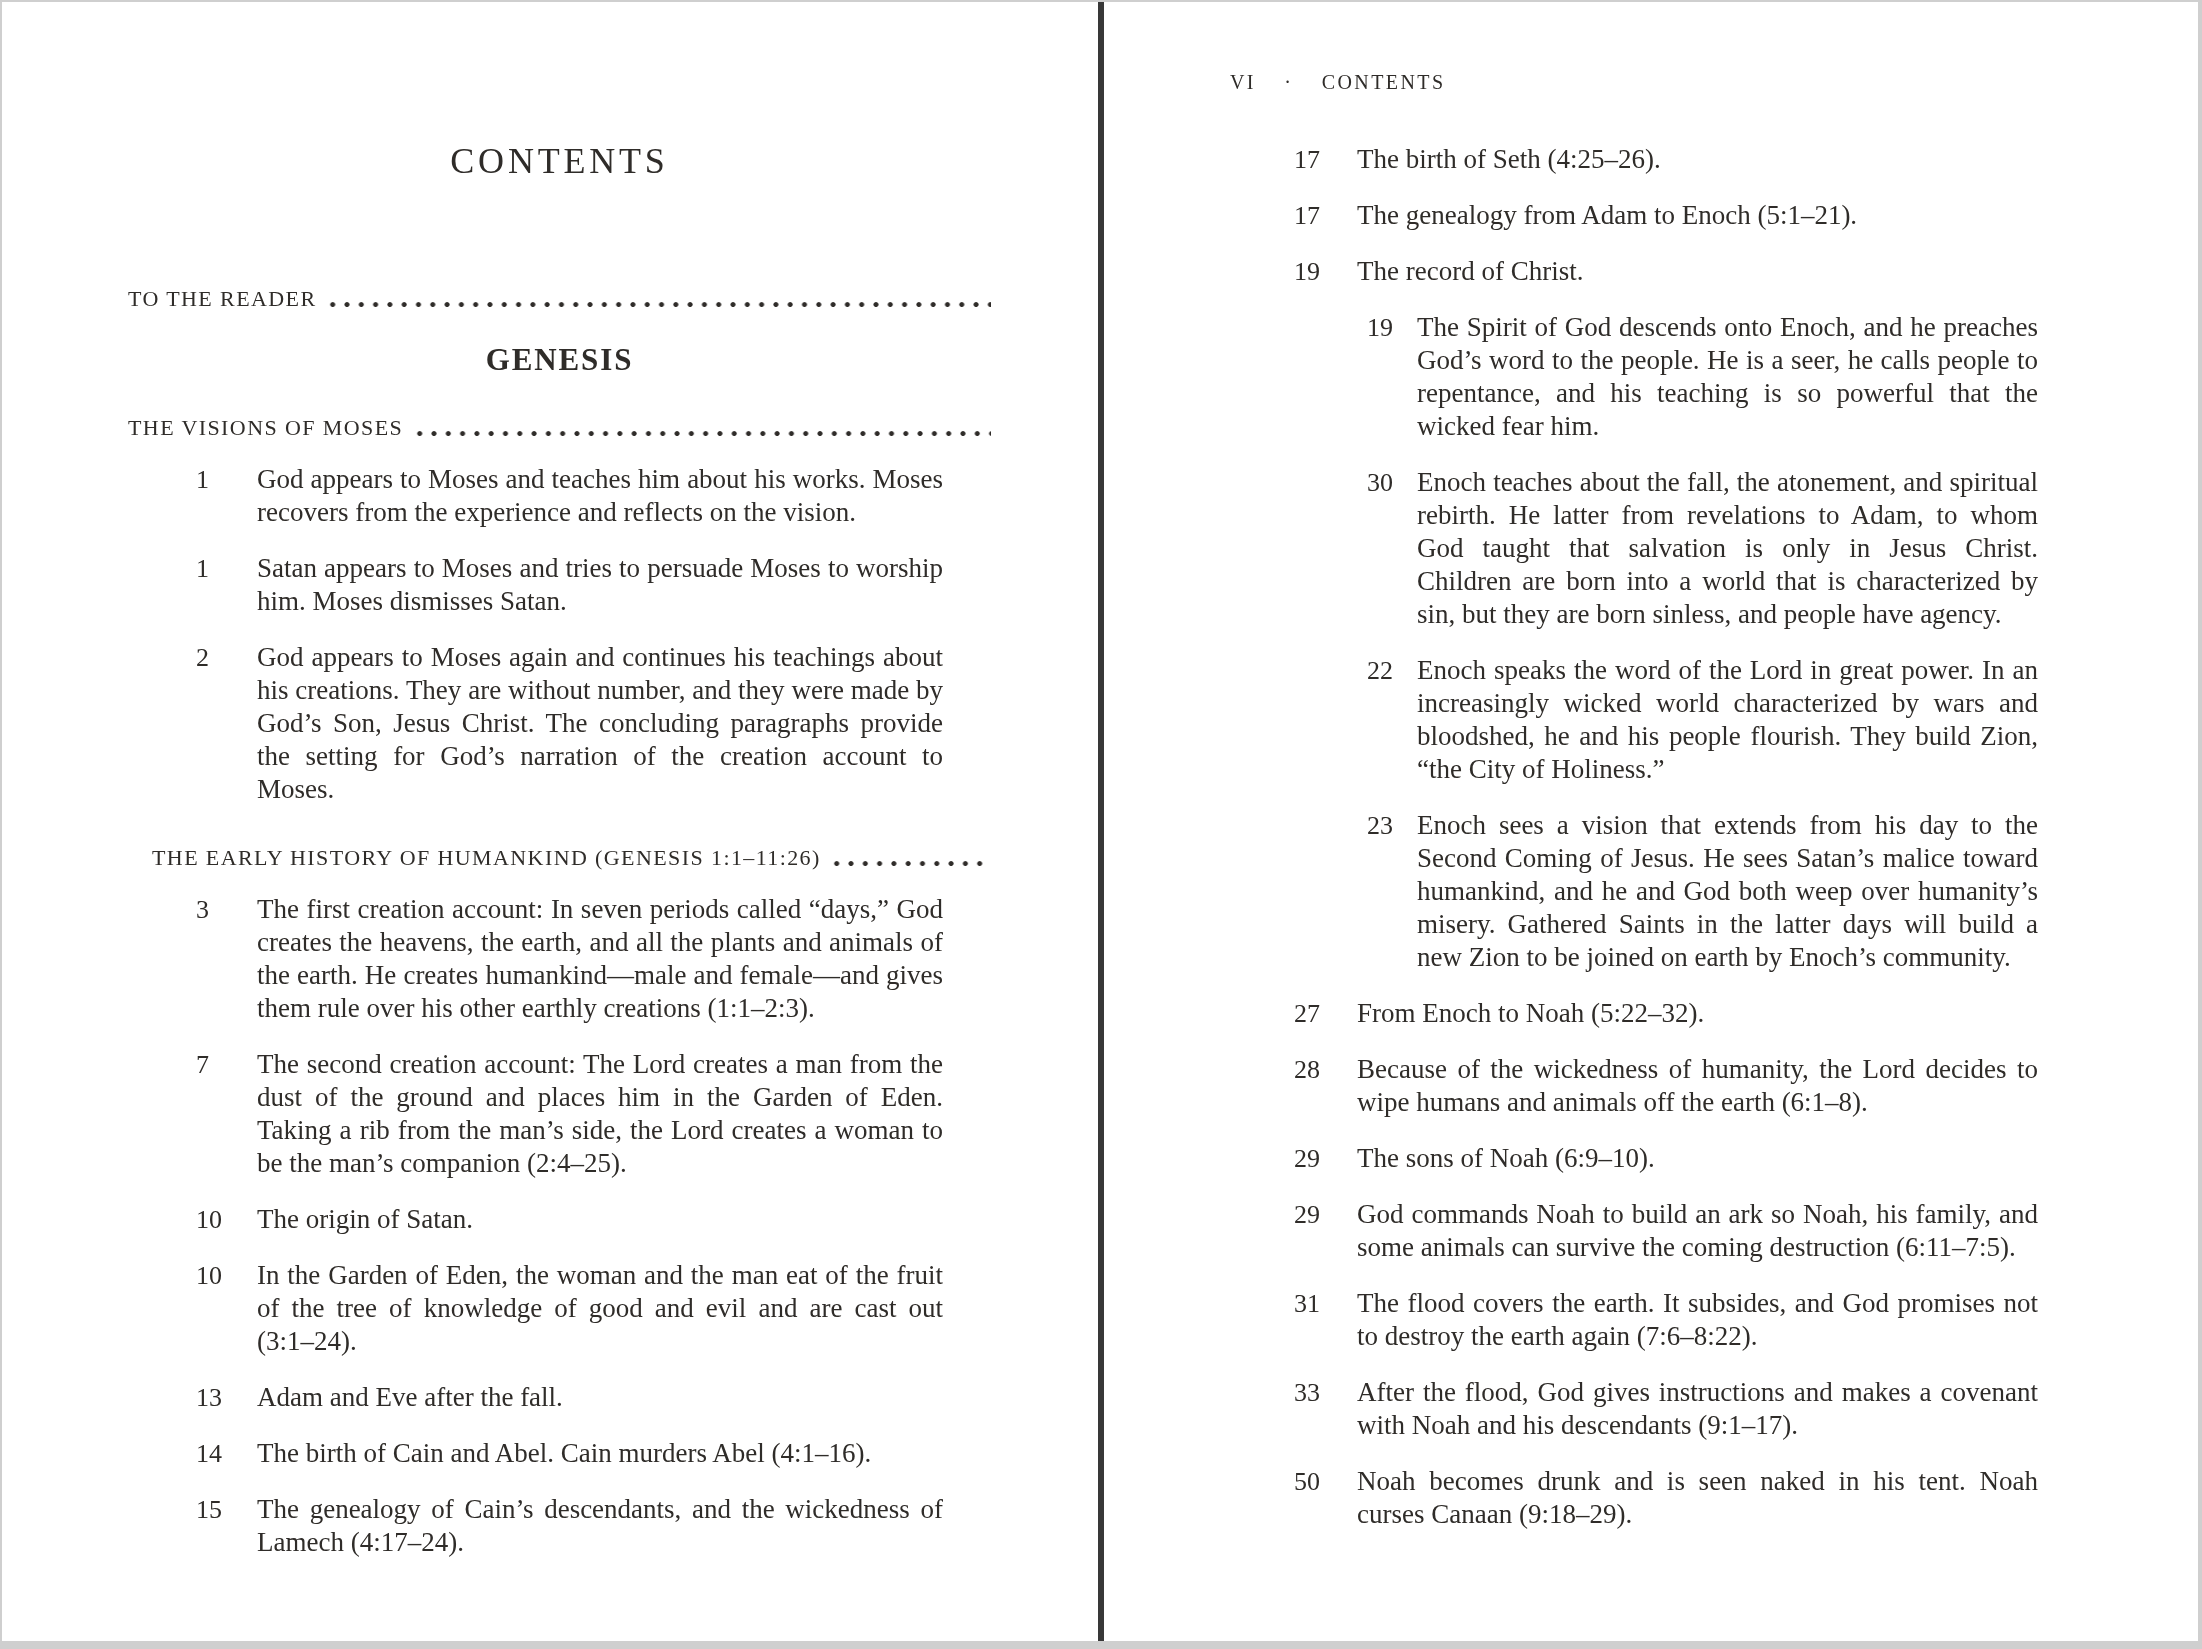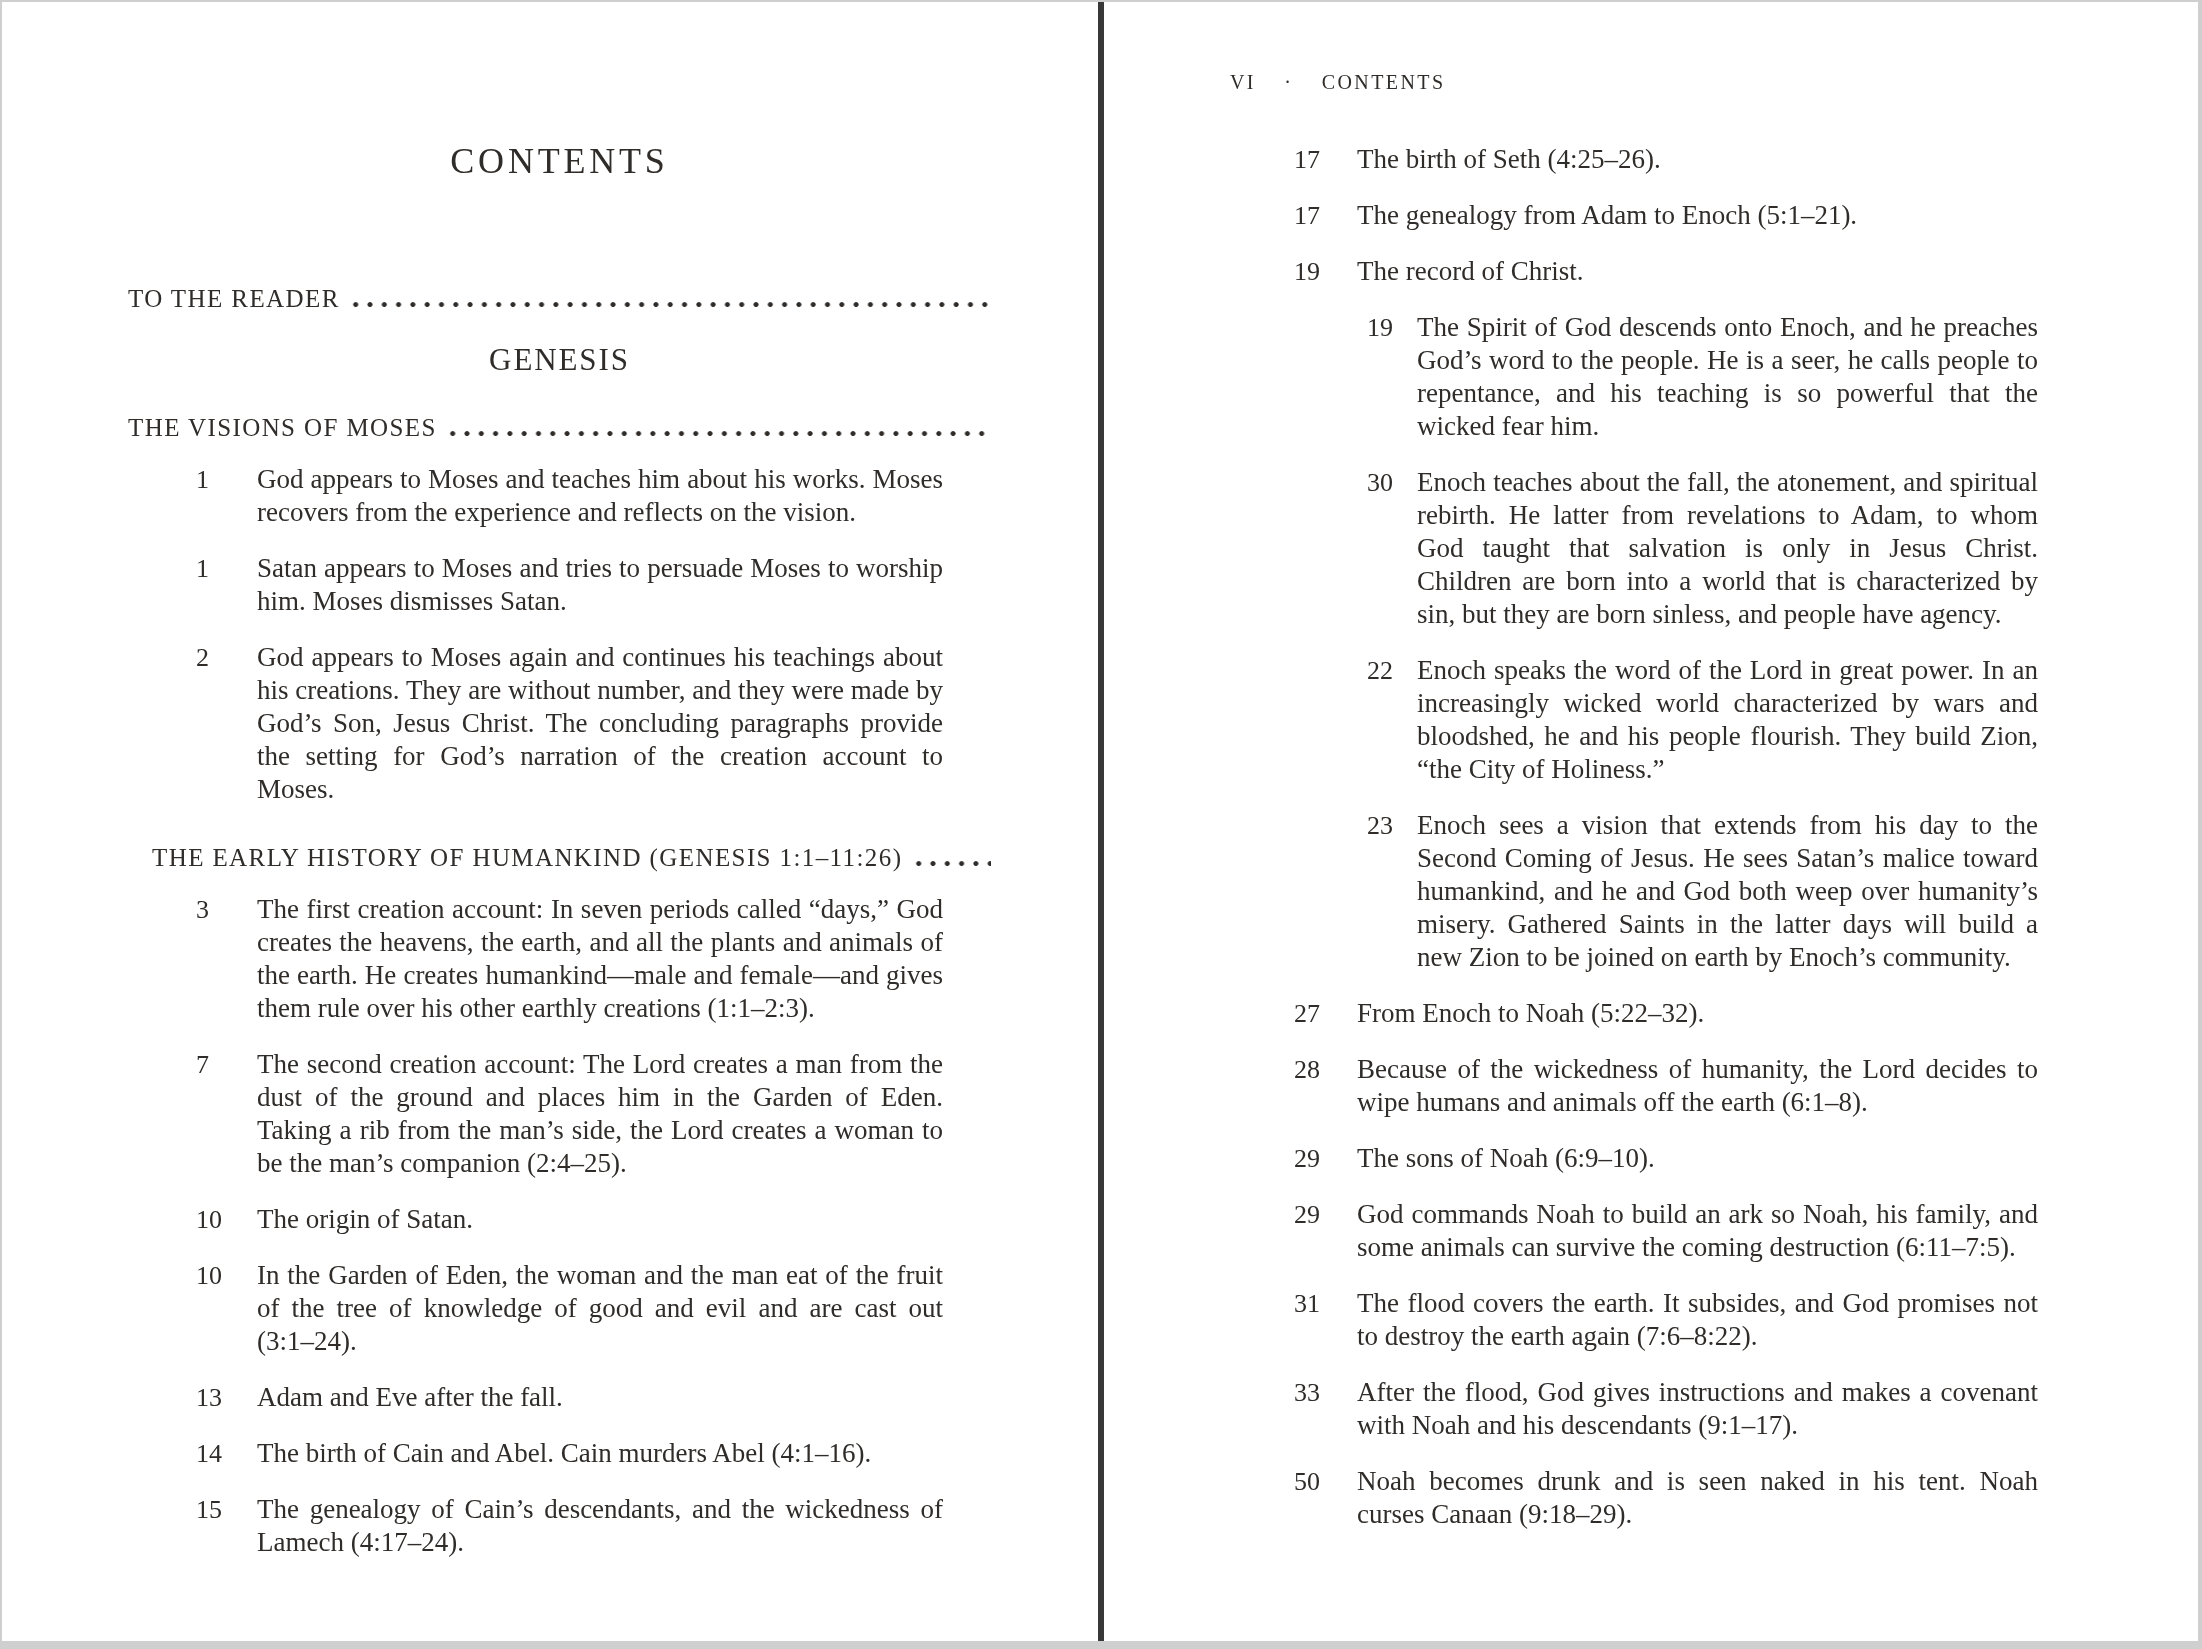--- a/index.html
+++ b/index.html
@@ -33,27 +33,27 @@
     font-size: 36px;
     line-height: 42px;
     font-weight: normal;
     letter-spacing: 3.8px;
   }
   .center-heading {
     margin: 27px 0 0 0;
     text-align: center;
     font-size: 31px;
     line-height: 36px;
-    font-weight: normal;
+    font-weight: bold;
     letter-spacing: 1.9px;
   }
   .heading-row {
     display: flex;
     align-items: baseline;
-    font-size: 25px;
+    font-size: 22px;
     line-height: 32px;
     letter-spacing: 1.4px;
   }
   .heading-row.to-reader { margin-top: 101px; }
   .heading-row.visions   { margin-top: 34px; }
   .heading-row.early     { margin-top: 36px; margin-left: 24px; }
   .leader {
     flex: 1 1 auto;
     height: 9.5px;
     margin-left: 9.5px;

